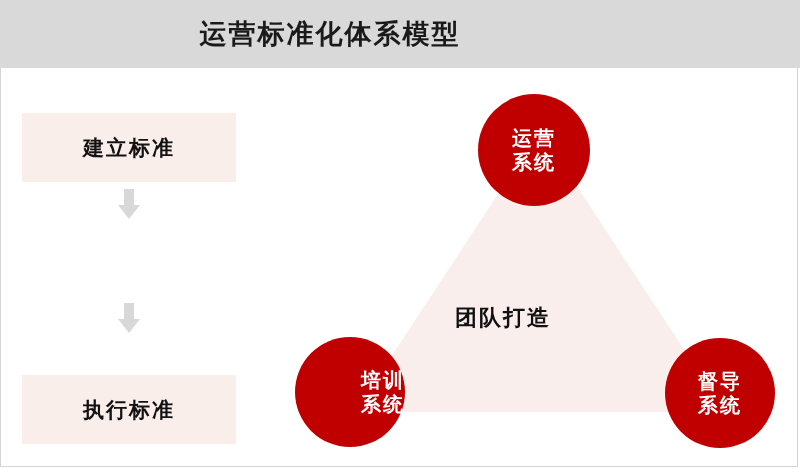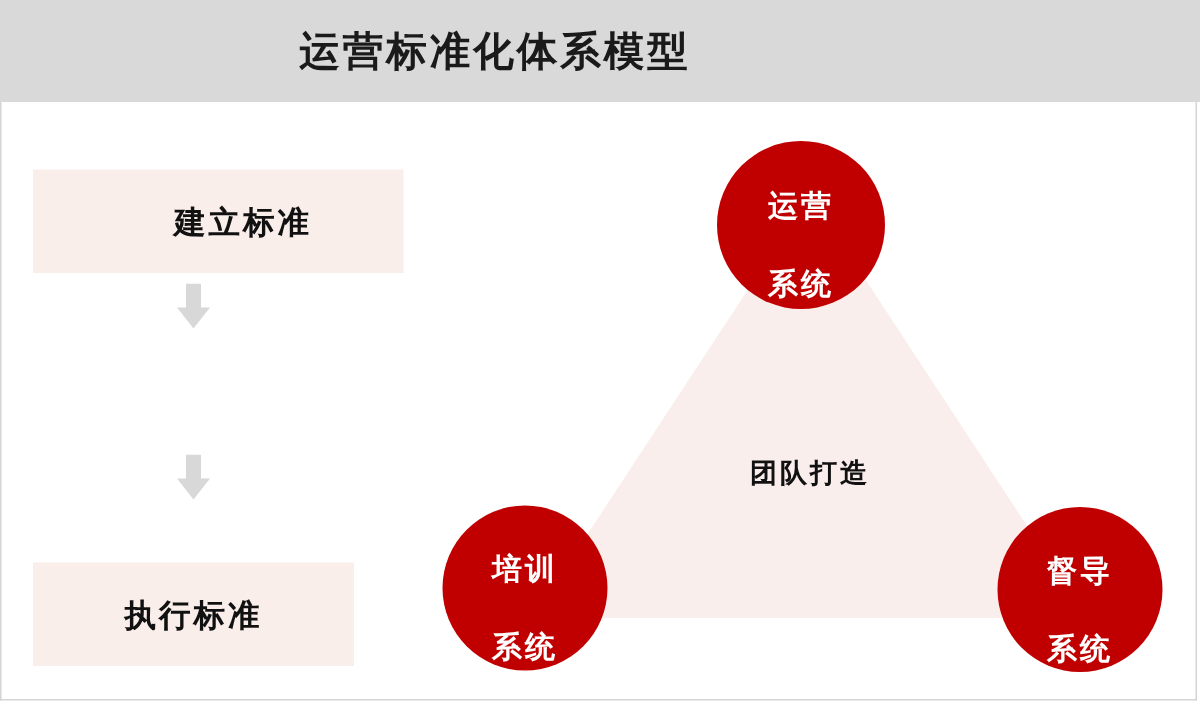--- a/index.html
+++ b/index.html
@@ -62,21 +62,21 @@
     text-align: center;
     font-size: 21px;
     font-weight: bold;
     color: #111111;
     letter-spacing: 2px;
     display: flex;
     align-items: center;
     justify-content: center;
     font-family: "Liberation Serif", "DejaVu Serif", serif;
   }
-  #flow-box-0 { top: 113px; padding-left: 33px; }
+  #flow-box-0 { top: 113px; }
   #flow-box-1 { top: 227px; }
   #flow-box-2 { top: 341px; margin-top: 34px; }
 
   .flow-arrow {
     position: absolute;
     left: 108px;
     width: 42px;
     height: 32px;
   }
   #flow-arrow-0 { top: 189px; }
@@ -89,22 +89,21 @@
     top: 130px;
     width: 370px;
     height: 290px;
   }
   
   #center-label {
     position: absolute;
     left: 455px;
     top: 303px;
     width: 170px;
-    text-align: center;
-    font-size: 18px;
+    font-size: 22px;
     font-weight: bold;
     color: #111111;
     letter-spacing: 2px;
     font-family: "Liberation Serif", "DejaVu Serif", serif;
   }
   
   .node-circle {
     position: absolute;
     border-radius: 50%;
     background: #c00000;
@@ -114,23 +113,23 @@
     align-items: center;
     justify-content: center;
     font-size: 20px;
     font-weight: bold;
     letter-spacing: 2px;
     line-height: 1.22;
     text-align: center;
     font-family: "Liberation Serif", "DejaVu Serif", serif;
   }
   #node-circle-0 { left: 478px; top: 94px;  width: 112px; height: 112px; }
-  #node-circle-1 { left: 295px; top: 337px; width: 110px; height: 110px; }
+  #node-circle-1 { left: 295px; top: 337px; width: 110px; height: 110px; align-items: flex-end; }
   #node-circle-2 { left: 665px; top: 338px; width: 110px; height: 110px; align-items: center; }
-  .node-line { display: block; margin-top: 28px; }
+  .node-line { display: block; }
 </style>
 </head>
 <body>
 
 <div id="slide">
 
   <div id="header-bar"></div>
   <div id="header-title">运营标准化体系模型</div>
 
   <div id="body-area"></div>

